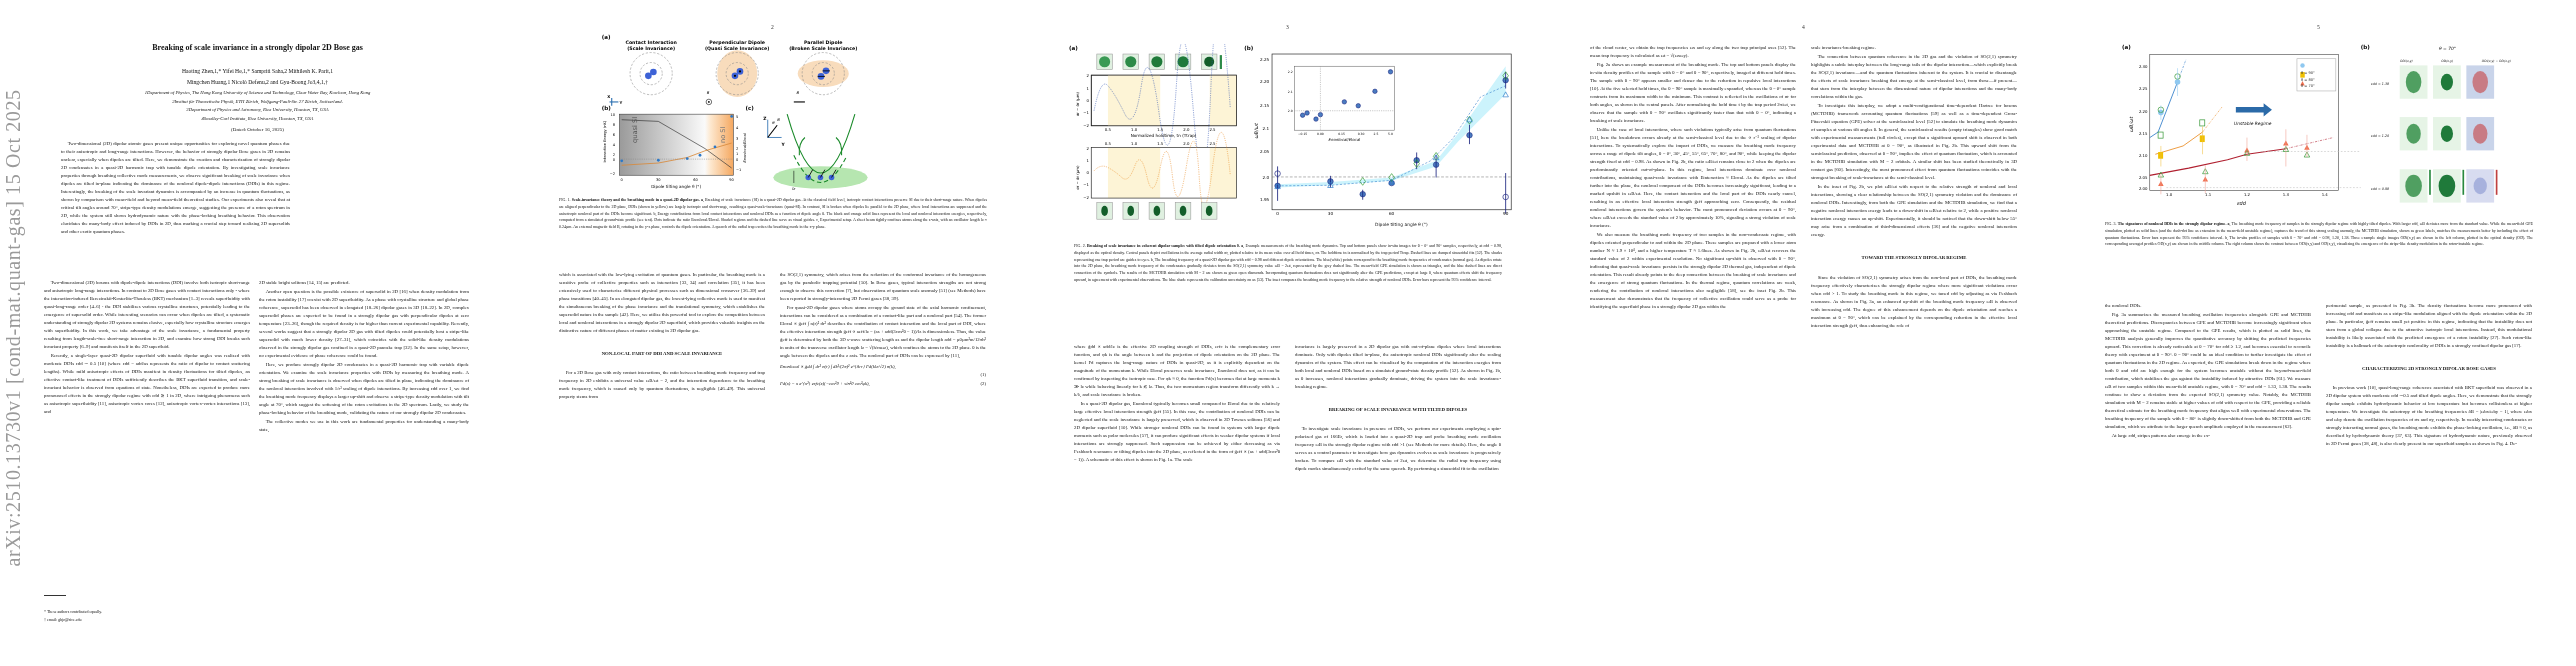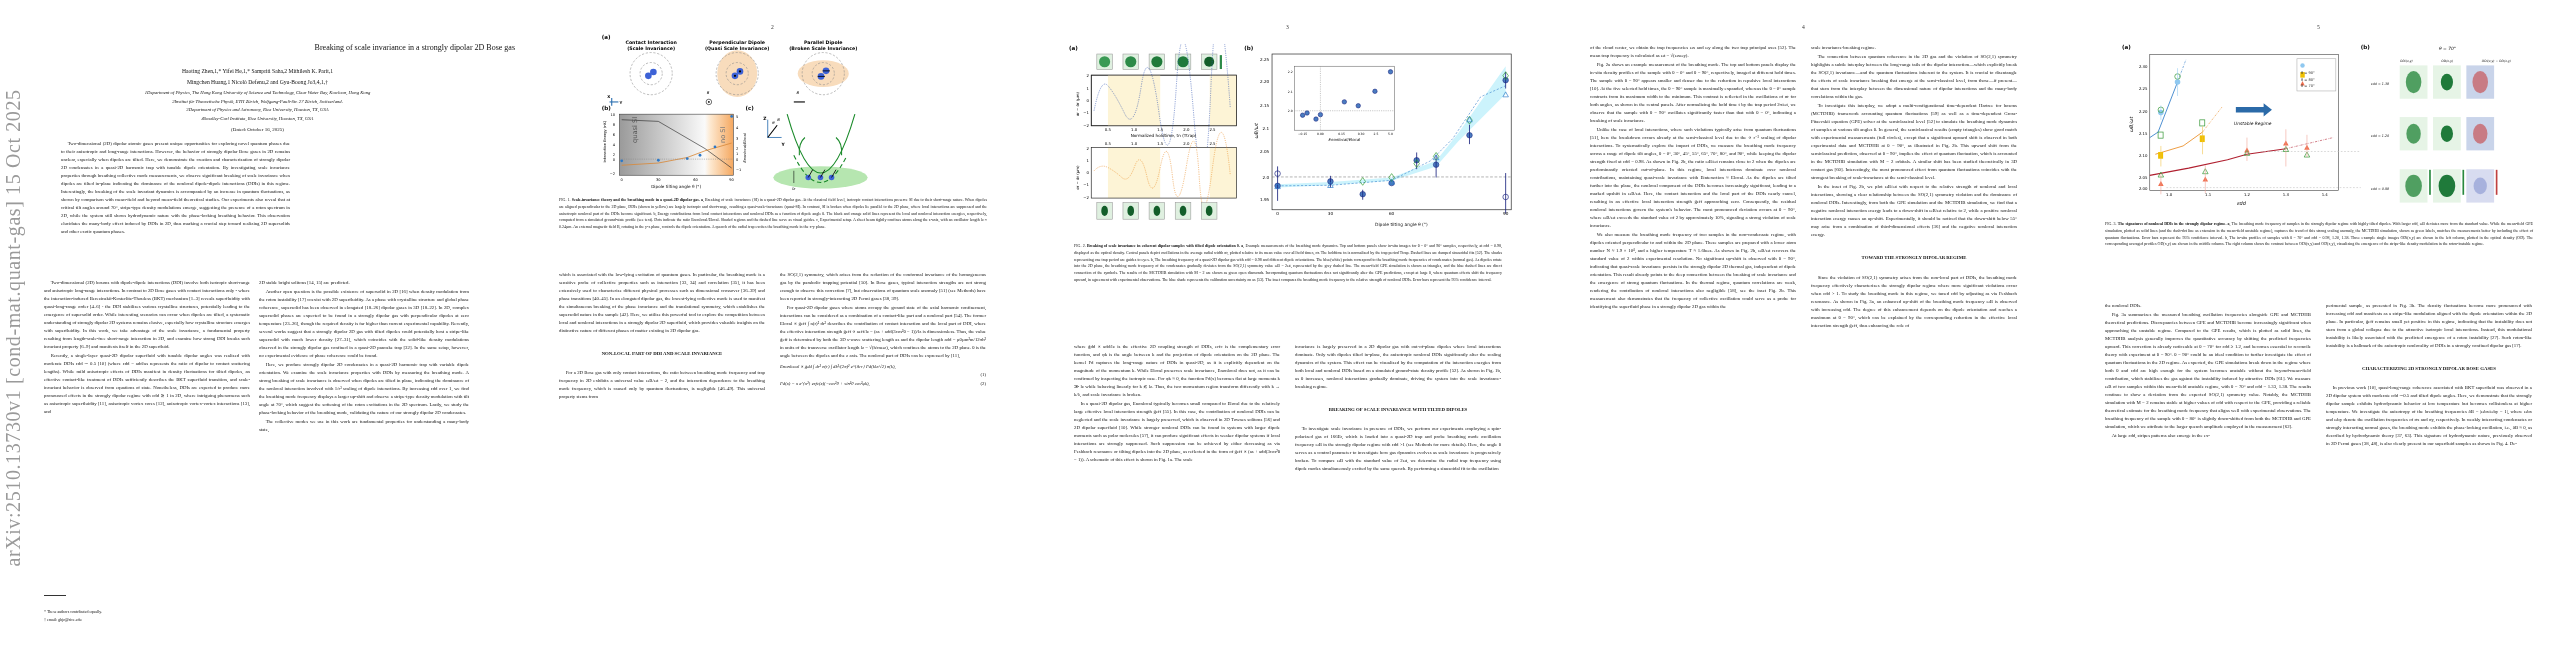--- a/index.html
+++ b/index.html
@@ -7,21 +7,21 @@
   .page{position:absolute;top:0;width:515px;height:667px;background:#fff;overflow:hidden;}
   .pnum{position:absolute;top:24px;left:0;width:515px;text-align:center;font-size:5.6px;color:#333;}
   .col{position:absolute;width:206px;font-size:4.8px;line-height:8px;text-align:justify;hyphens:auto;}
   .col p{margin:0 0 1.1px 0;text-indent:6.7px;}
   .col p.noind{text-indent:0;}
   .sechead{font-weight:bold;text-align:center;font-size:4.8px;line-height:7.8px;margin:14.5px 11px 12.2px 11px;text-indent:0 !important;}
   .caption{position:absolute;left:44px;width:428px;font-size:4px;line-height:6.8px;text-align:justify;}
   .caption b{font-weight:bold;}
   .arxiv{position:absolute;left:3.3px;top:22px;width:20px;height:611px;}
   .arxiv span{position:absolute;left:50%;top:50%;transform:translate(-50%,-50%) rotate(-90deg);white-space:nowrap;font-size:20px;color:#9a9a9a;letter-spacing:0.6px;font-family:"Liberation Serif",serif;}
-  .title{position:absolute;top:43px;left:0;width:515px;text-align:right;font-size:8px;font-weight:normal;}
+  .title{position:absolute;top:43px;left:0;width:515px;text-align:center;font-size:8px;font-weight:bold;}
   .authors{position:absolute;top:66px;left:0;width:515px;text-align:center;font-size:5.6px;line-height:10.6px;}
   .affil{position:absolute;top:89px;left:0;width:515px;text-align:center;font-size:4.7px;line-height:8.6px;font-style:italic;}
   .dated{position:absolute;top:126px;left:0;width:515px;text-align:center;font-size:5px;}
   .abstract{position:absolute;top:137px;left:61px;width:228px;font-size:4.8px;line-height:8px;text-align:justify;text-indent:6.7px;}
   .footnotes{position:absolute;left:44px;top:595px;width:211px;font-size:4px;line-height:7.8px;}
   .fnrule{width:22px;border-top:0.6px solid #333;margin-bottom:12.2px;}
   .fig{position:absolute;}
   .sans{font-family:"DejaVu Sans",sans-serif;}
   svg text{font-family:"DejaVu Sans",sans-serif;}
 </style>

